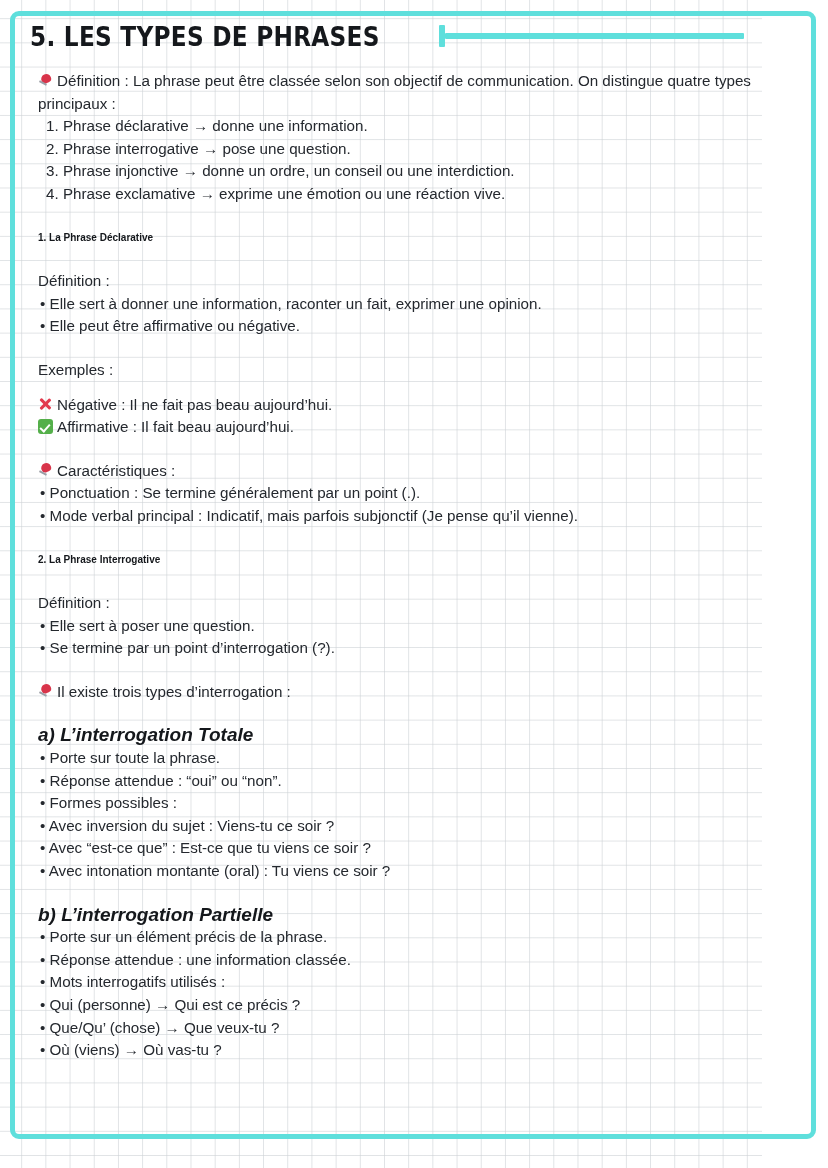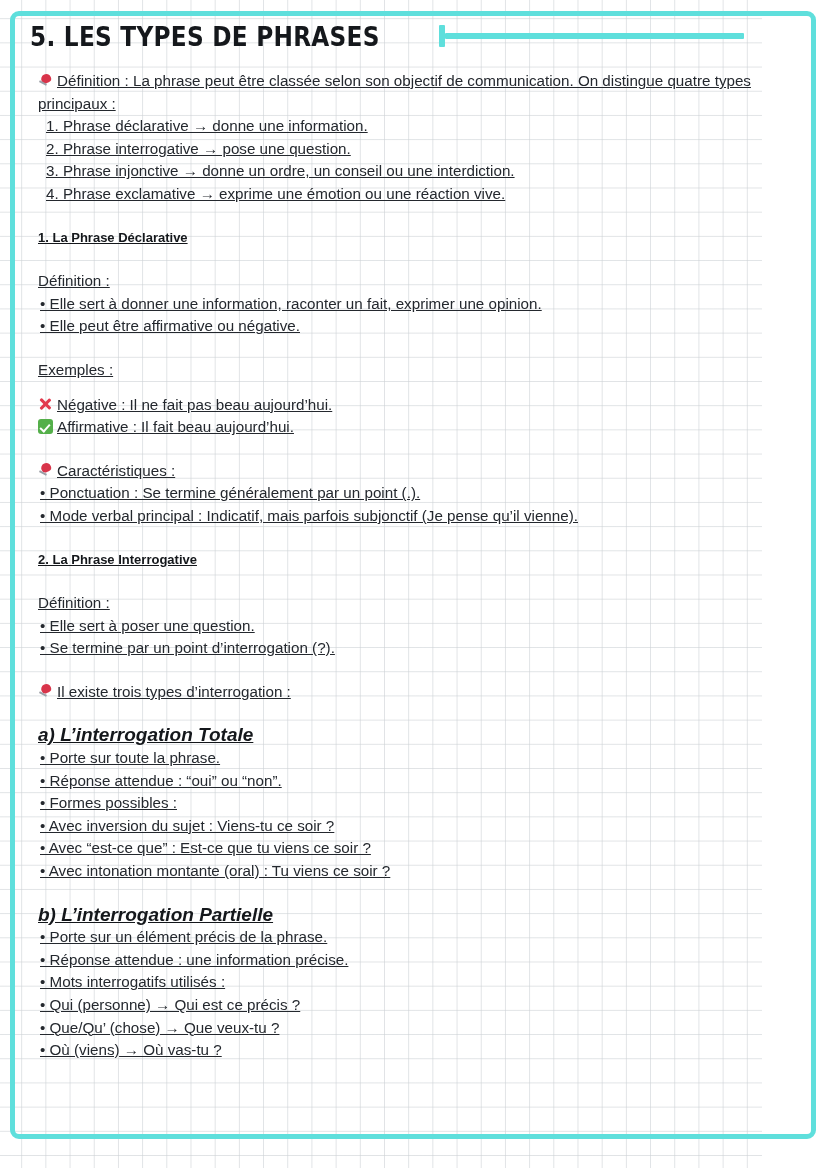--- a/index.html
+++ b/index.html
@@ -87,40 +87,40 @@
   
   .content {
     position: absolute;
     left: 38px;
     top: 70px;
     width: 742px;
     color: #24282e;
     font-size: 15.2px;
     line-height: 22.6px;
   }
-  .content p { margin: 0; text-decoration: underline; }
+  .content p { margin: 0; }
 
   .para {
     margin: 0 0 1px 0;
   }
   .line {
     white-space: normal;
   }
   .numline {
     padding-left: 8px;
   }
   .bullet {
     padding-left: 2px;
   }
   .gap-sm { height: 12px; }
   .gap-md { height: 21px; }
 
   .h2 {
     font-weight: 700;
-    font-size: 13px;
+    font-size: 10px;
     color: #14171b;
   }
   .h3 {
     font-weight: 700;
     font-style: italic;
     font-size: 19px;
     color: #14171b;
   }
   .pin {
     display: inline-block;
@@ -246,20 +246,20 @@
     <p class="para bullet">• Réponse attendue : “oui” ou “non”.</p>
     <p class="para bullet">• Formes possibles :</p>
     <p class="para bullet">• Avec inversion du sujet : Viens-tu ce soir ?</p>
     <p class="para bullet">• Avec “est-ce que” : Est-ce que tu viens ce soir ?</p>
     <p class="para bullet">• Avec intonation montante (oral) : Tu viens ce soir ?</p>
 
     <div class="gap-md"></div>
 
     <p class="para h3">b) L’interrogation Partielle</p>
     <p class="para bullet">• Porte sur un élément précis de la phrase.</p>
-    <p class="para bullet">• Réponse attendue : une information précise.</p>
+    <p class="para bullet">• Réponse attendue : une information classée.</p>
     <p class="para bullet">• Mots interrogatifs utilisés :</p>
     <p class="para bullet">• Qui (personne) → Qui est ce précis ?</p>
     <p class="para bullet">• Que/Qu’ (chose) → Que veux-tu ?</p>
     <p class="para bullet">• Où (viens) → Où vas-tu ?</p>
 
   </div>
 </div>
 
 </body></html>

